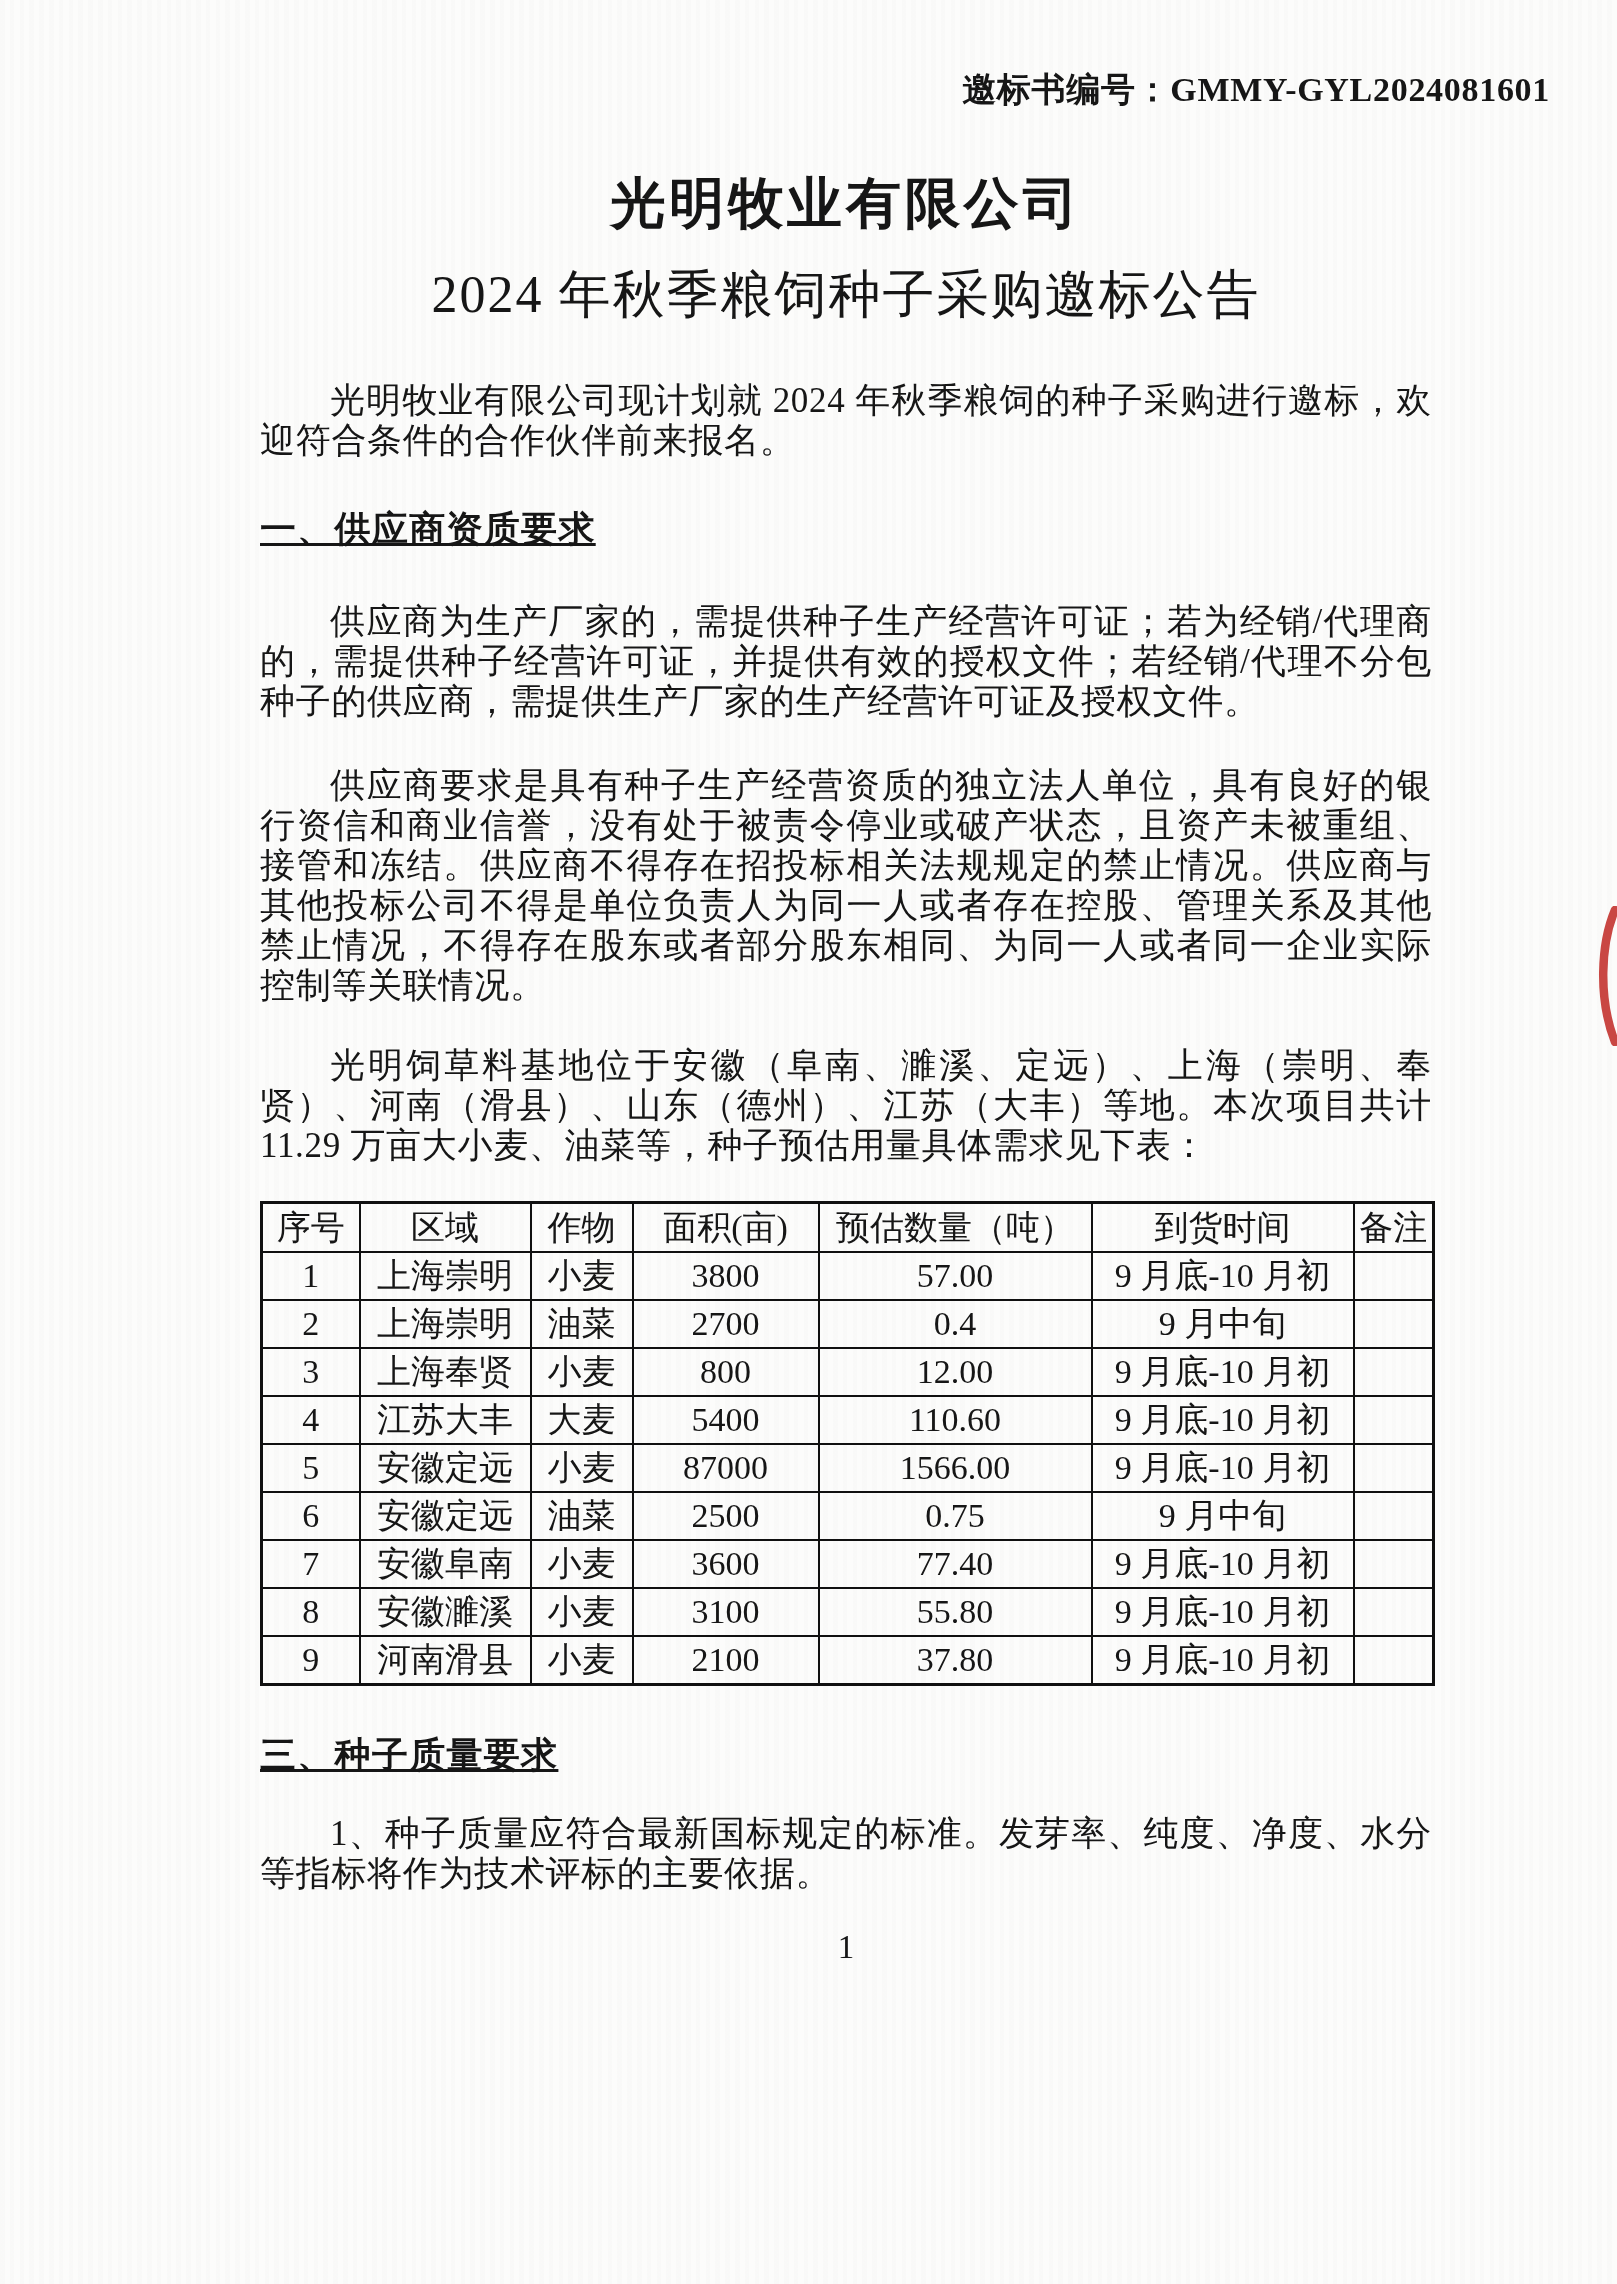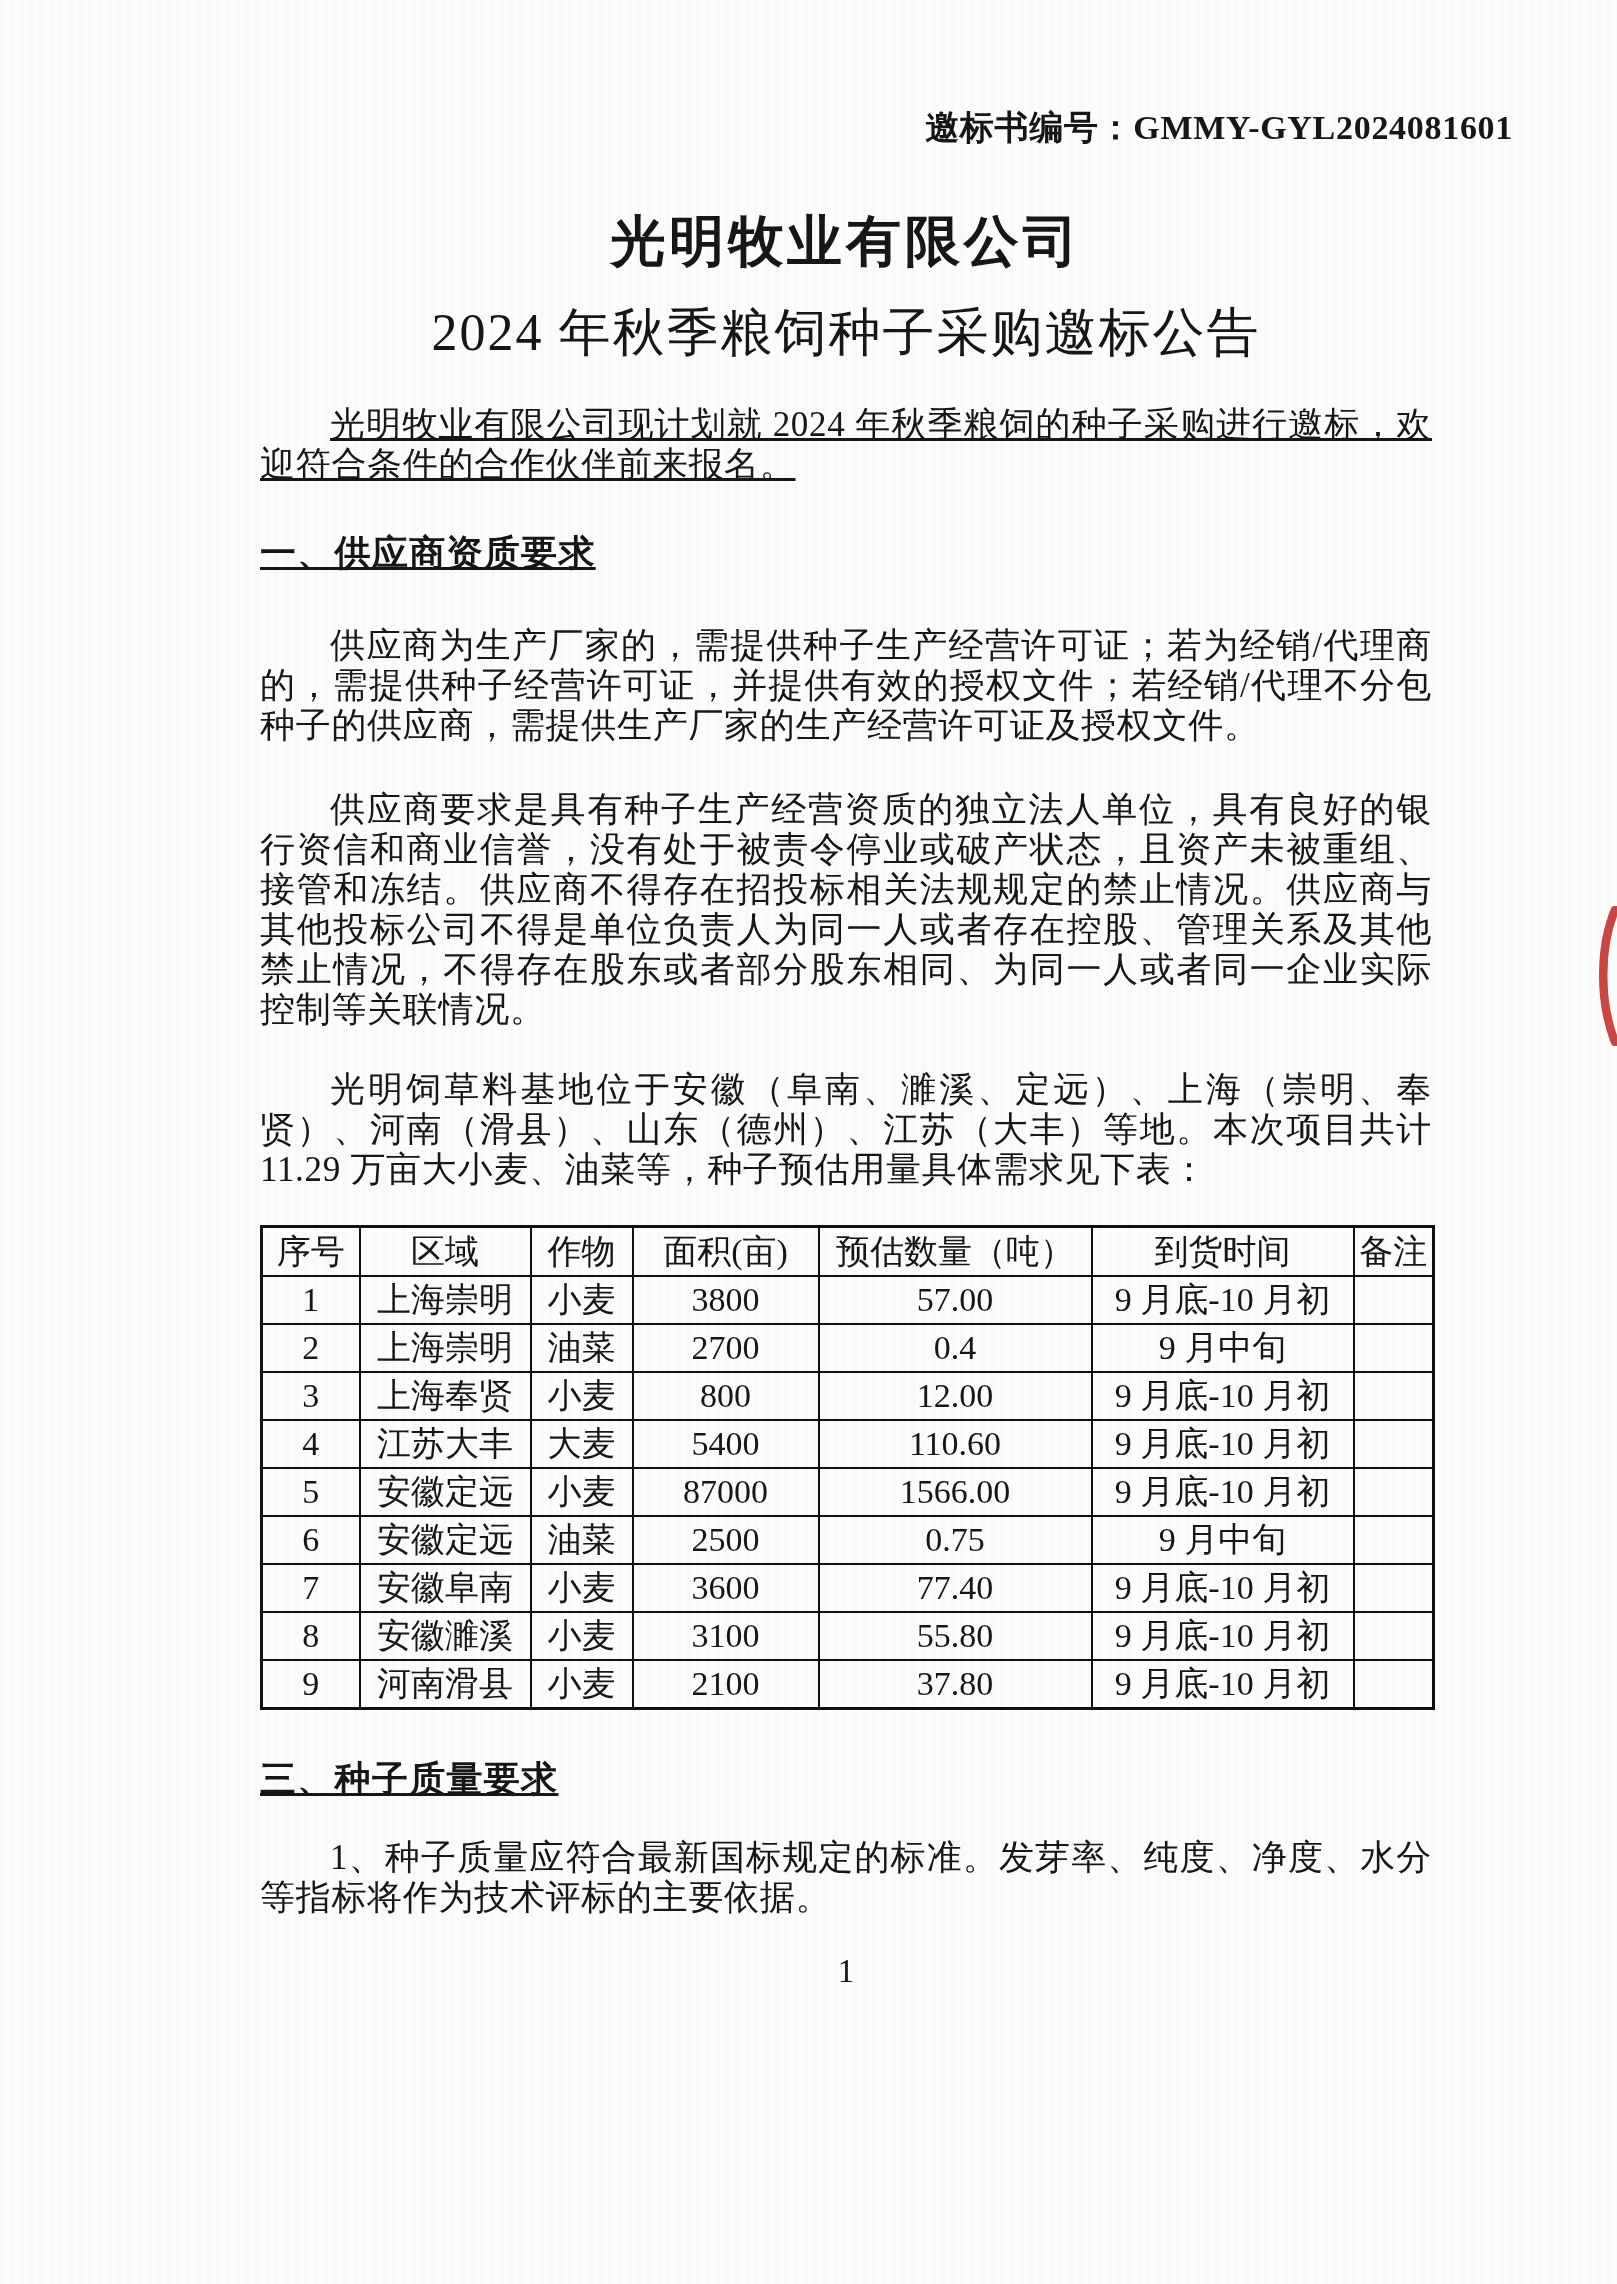--- a/index.html
+++ b/index.html
@@ -8,22 +8,22 @@
     width:1617px;height:2284px;
     margin:0 auto;
     background-color:#fcfcfb;
     background-image:repeating-linear-gradient(90deg, rgba(130,130,130,0.025) 0 4.6px, rgba(255,255,255,0) 4.6px 9.8px);
     color:#161616;
     font-family:"Liberation Serif", serif;
     overflow:hidden;
     box-sizing:border-box;
   }
   .docnum{
-    margin-top:109px;
-    padding-right:104px;
+    margin-top:71px;
+    padding-right:67px;
     text-align:right;
     font-size:34px;
     line-height:38px;
     font-weight:700;
     letter-spacing:0.7px;
   }
   .content{margin-left:260px;margin-right:185px;width:1172px;}
   .title{
     margin-top:65px;
     text-align:center;
@@ -40,21 +40,21 @@
     font-weight:400;
     letter-spacing:2px;
   }
   .para{
     font-size:35px;
     line-height:40px;
     text-align:justify;
     text-indent:70px;
     letter-spacing:0.7px;
   }
-  .intro{margin-top:43px;text-decoration:underline;}
+  .intro{margin-top:57px;}
   .h-sec{
     font-family:"Liberation Sans", sans-serif;
     font-size:36px;
     line-height:40px;
     font-weight:700;
     letter-spacing:1.3px;
     text-decoration:underline;
   }
   .h1{margin-top:48px;}
   .p1a{margin-top:44px;}

